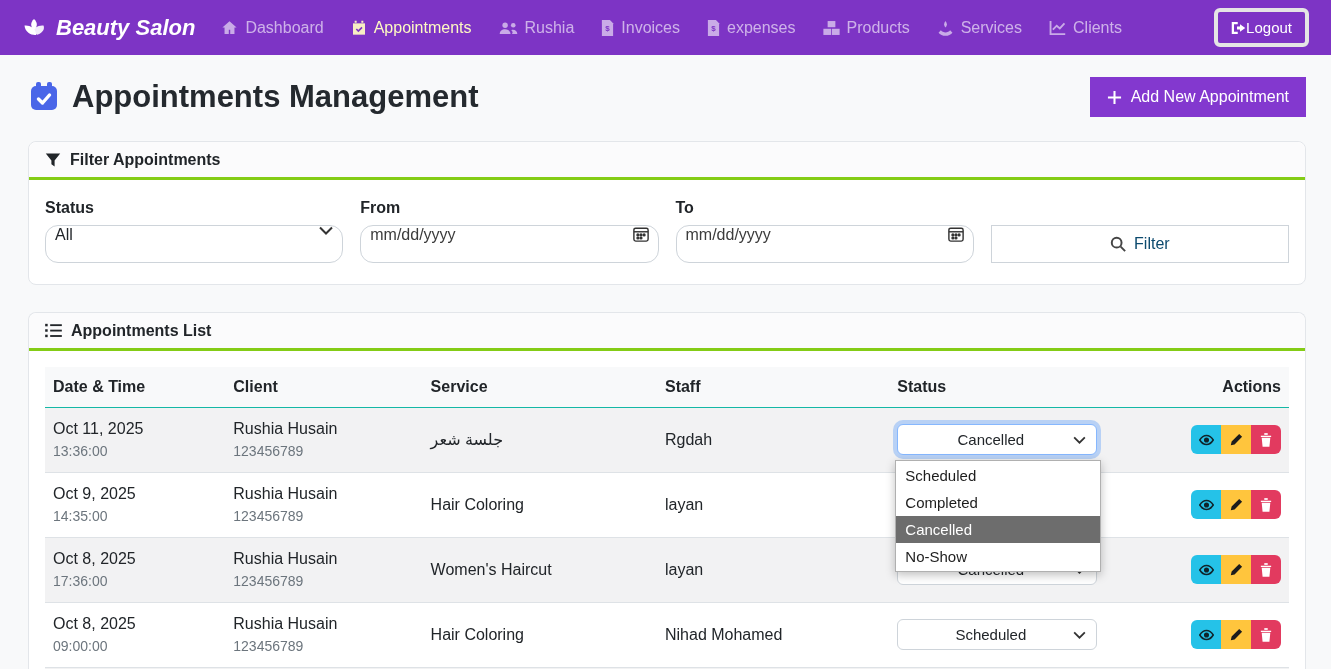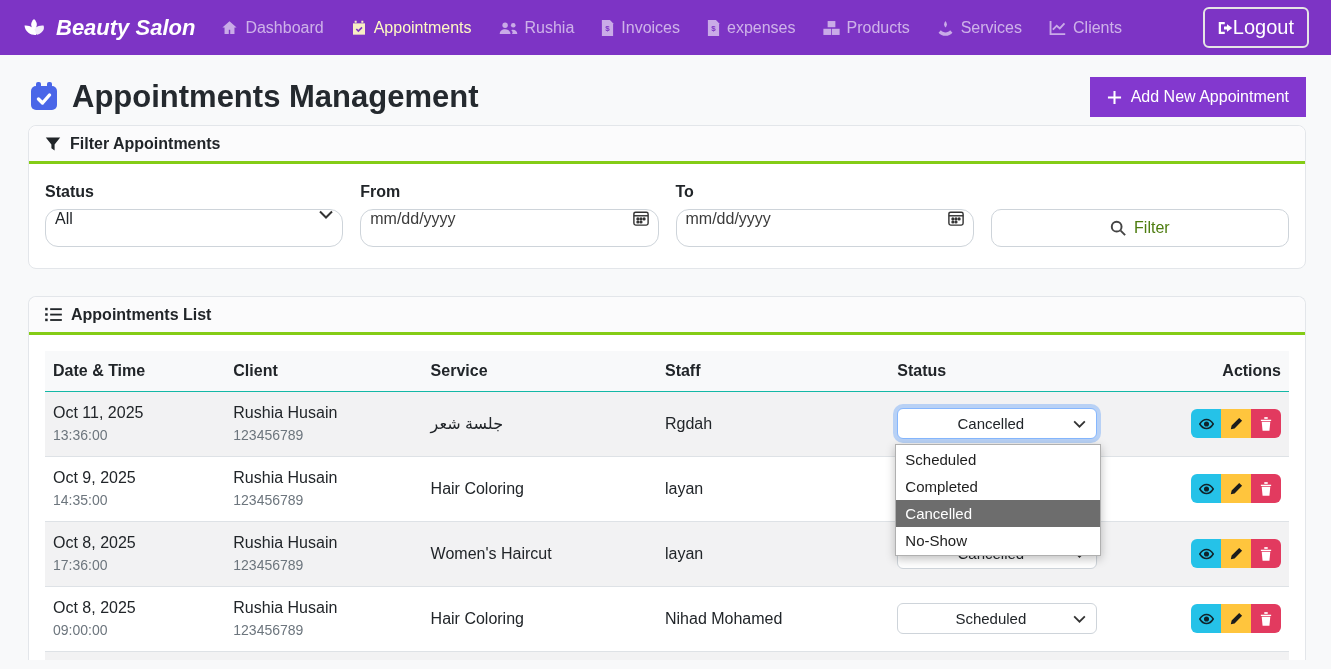--- a/index.html
+++ b/index.html
@@ -16,28 +16,28 @@
     padding:0 22px; color:#fff;
   }
   .brand { display:flex; align-items:center; gap:10px; font-size:22px; font-weight:bold; color:#fff;font-style:italic; }
   .brand .icon { color:#fff; }
   .nav-links { display:flex; align-items:center; margin-left:26px; gap:27px; }
   .nav-item { display:flex; align-items:center; gap:7px; color:rgba(255,255,255,0.62); font-size:16px; cursor:pointer; }
   .nav-item.active { color:#fef9c3; }
   .nav-item .icon { opacity:.95; }
   .logout-btn {
     margin-left:auto; display:flex; align-items:center; 
-    border:2px solid #e5e5e5; border-radius:6px; background:transparent;
-    color:#fff; font-size:20px; padding:7px 13px; cursor:pointer;
+    border:4px solid #e5e5e5; border-radius:6px; background:transparent;
+    color:#fff; font-size:15px; padding:7px 13px; cursor:pointer;
     font-family:inherit;
   }
 
   
   .container { padding:22px 25px 0 28px; }
-  .title-row { display:flex; align-items:center; justify-content:space-between; margin-bottom:8px; }
+  .title-row { display:flex; align-items:center; justify-content:space-between; margin-bottom:24px; }
   .page-title { display:flex; align-items:center; gap:12px; font-size:31px; font-weight:bold; color:#24292e; }
   .add-btn {
     display:flex; align-items:center; gap:9px; background:#8338cf; color:#fff;
     border:none; border-radius:0; padding:11px 17px; font-size:16px; cursor:pointer;
     font-family:inherit;
   }
 
   
   .card { background:#fff; border:1px solid #e3e6ea; border-radius:8px; }
   .card-header {
@@ -52,23 +52,23 @@
   .field label { display:block; font-weight:600; margin-bottom:8px; font-size:16px; }
   .control {
     height:38px; border:1px solid #ced4da; border-radius:13px; background:#fff;
     display:flex; align-items:flex-start; padding:0 9px; font-size:16px; color:#212529;
     cursor:pointer;
   }
   .control .grow { flex:1; }
   .date-text { color:#3c3c3c; }
   .muted-ic { color:#3a3a3a; }
   .filter-btn {
-    align-self:end; height:38px; border:1px solid #ced4da; border-radius:10px; background:#fff;
+    align-self:end; height:38px; border:1px solid #ced4da; border-radius:0; background:#fff;
     display:flex; align-items:center; justify-content:center; gap:8px;
-    color:#4d7c0f; font-size:16px; cursor:pointer; font-family:inherit;
+    color:#0c4a6e; font-size:16px; cursor:pointer; font-family:inherit;
   }
   .filter-btn .icon { color:#555; }
 
   
   .list-card { margin-top:27px; border-radius:8px 8px 0 0; border-bottom:none; }
   .table-wrap { padding:16px 16px 0 16px; }
   table { width:100%; border-collapse:collapse; table-layout:fixed; }
   col.c-date{width:180px;} col.c-client{width:197px;} col.c-service{width:234px;}
   col.c-staff{width:232px;} col.c-status{width:293px;} col.c-actions{width:106px;}
   thead th {

